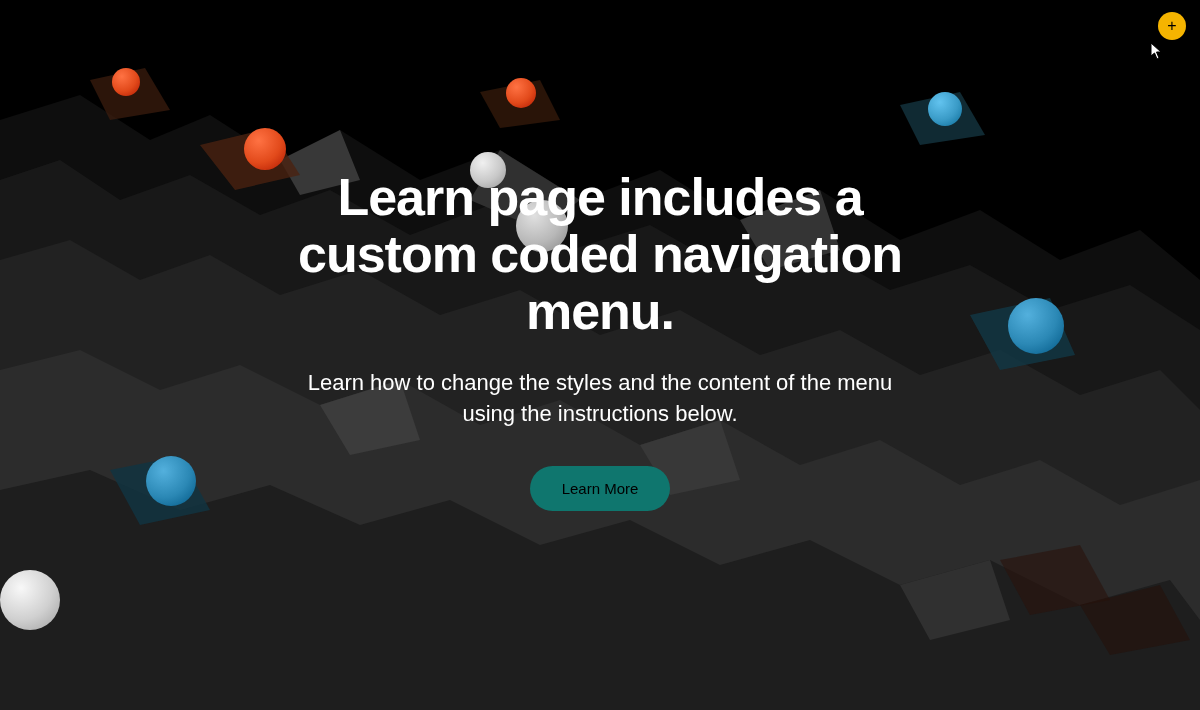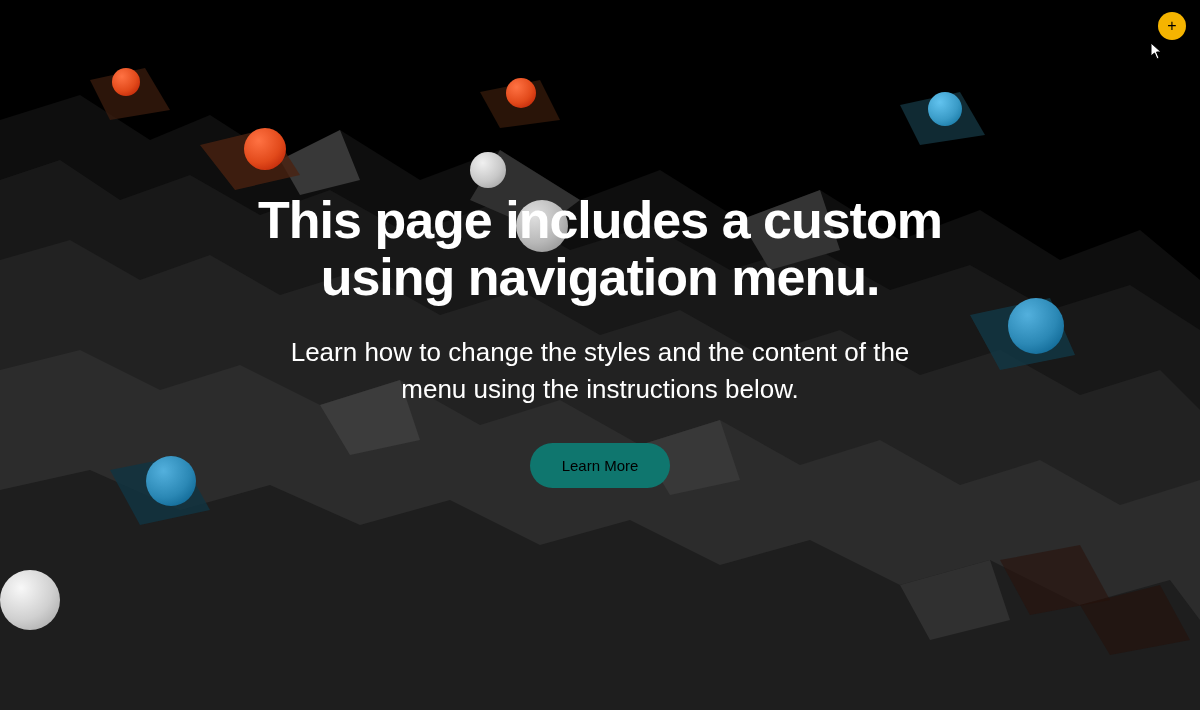--- a/index.html
+++ b/index.html
@@ -46,21 +46,21 @@
       color: #fff;
       font-size: 52px;
       font-weight: 700;
       line-height: 1.1;
       letter-spacing: -1px;
       margin-bottom: 28px;
       max-width: 700px;
     }
     .hero-sub {
       color: #fff;
-      font-size: 26px;
+      font-size: 22px;
       font-weight: 400;
       line-height: 1.4;
       max-width: 640px;
       margin-bottom: 36px;
     }
     .learn-more {
       background: #0f766e;
       color: #000;
       border: none;
       border-radius: 999px;
@@ -135,21 +135,21 @@
     <div class="sphere" style="left: 506px; top: 78px; width: 30px; height: 30px; background: radial-gradient(circle at 35% 30%, rgb(255, 114, 67), rgb(226, 74, 27) 55%, rgb(176, 24, 0));"></div>
     <div class="sphere" style="left: 470px; top: 152px; width: 36px; height: 36px; background: radial-gradient(circle at 35% 30%, rgb(240, 240, 240), rgb(200, 200, 200) 55%, rgb(150, 150, 150));"></div>
     <div class="sphere" style="left: 516px; top: 200px; width: 52px; height: 52px; background: radial-gradient(circle at 35% 30%, rgb(224, 224, 224), rgb(184, 184, 184) 55%, rgb(134, 134, 134));"></div>
     <div class="sphere" style="left: 928px; top: 92px; width: 34px; height: 34px; background: radial-gradient(circle at 35% 30%, rgb(98, 195, 239), rgb(58, 155, 199) 55%, rgb(8, 105, 149));"></div>
     <div class="sphere" style="left: 1008px; top: 298px; width: 56px; height: 56px; background: radial-gradient(circle at 35% 30%, rgb(83, 176, 221), rgb(43, 136, 181) 55%, rgb(0, 86, 131));"></div>
     <div class="sphere" style="left: 146px; top: 456px; width: 50px; height: 50px; background: radial-gradient(circle at 35% 30%, rgb(83, 176, 221), rgb(43, 136, 181) 55%, rgb(0, 86, 131));"></div>
     <div class="sphere" style="left: 0px; top: 570px; width: 60px; height: 60px; background: radial-gradient(circle at 35% 30%, rgb(248, 248, 248), rgb(208, 208, 208) 55%, rgb(158, 158, 158));"></div>
   </div>
 
 <div class="hero">
-  <h1 class="hero-heading">This page includes a custom using navigation menu.</h1>
+  <h1 class="hero-heading">Learn page includes a custom coded navigation menu.</h1>
   <p class="hero-sub">Learn how to change the styles and the content of the menu using the instructions below.</p>
   <button class="learn-more">Learn More</button>
 </div>
 
 <button class="menu-fab">
   <span>+</span>
 </button>
 
 <svg class="cursor" width="14" height="18" viewBox="0 0 14 18">
   <path d="M1 1 L1 14 L4.5 11 L7 17 L9 16 L6.5 10 L11 10 Z" fill="#fff" stroke="#000" stroke-width="1"></path>

